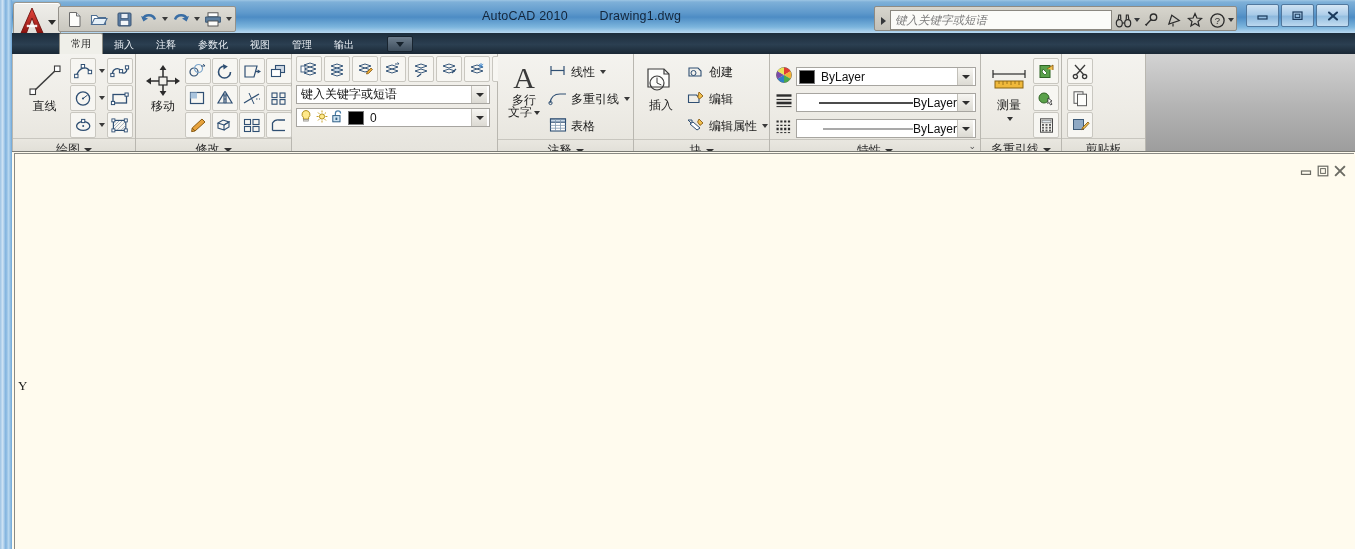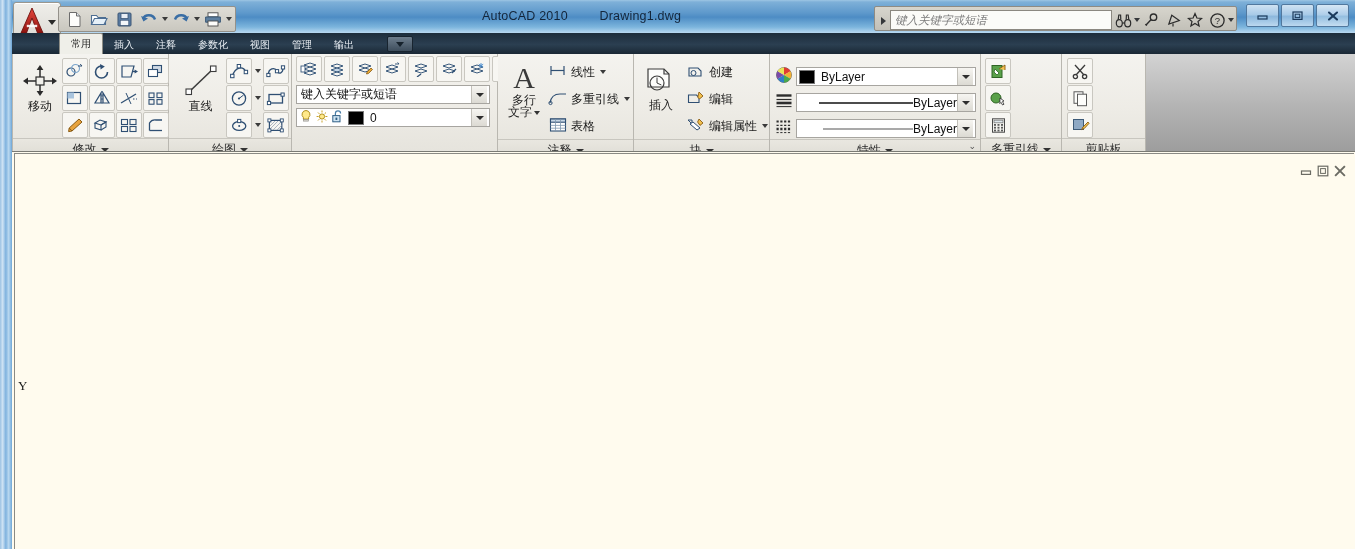--- a/index.html
+++ b/index.html
@@ -309,20 +309,110 @@
     <div class="tab">管理</div>
     <div class="tab">输出</div>
     <div class="tab-more">
         <i></i>
       </div>
   </div>
 
   <div class="ribbon-bg-right"></div>
 
   <div class="panels">
+
+    <div class="panel" style="width:122px">
+      <div class="panel-body">
+        <div class="bigbtn" style="margin:2px 2px 0 6px">
+          <span class="glyph">
+            <svg width="36" height="34" viewBox="0 0 36 34">
+              <path d="M6 28 L30 5" stroke="#3c3c3c" stroke-width="1.6" fill="none"></path>
+              <rect x="3" y="25" width="5.5" height="5.5" fill="#fff" stroke="#3c3c3c" stroke-width="1.1"></rect>
+              <rect x="27.5" y="2" width="5.5" height="5.5" fill="#fff" stroke="#3c3c3c" stroke-width="1.1"></rect>
+            </svg>
+          </span>
+          <span class="lbl">直线</span>
+        </div>
+
+        <div class="grid3" style="margin-top:1px">
+          <div class="grow">
+            <div class="sbtn bordered">
+              <svg width="19" height="17" viewBox="0 0 19 17">
+                <path d="M2.5 13 C5 4, 13 2.5, 16 9" fill="none" stroke="#2f4f73" stroke-width="1.3"></path>
+                <rect x="0.6" y="11.3" width="3.4" height="3.4" fill="#fff" stroke="#2f4f73" stroke-width="1"></rect>
+                <rect x="14.2" y="7.3" width="3.4" height="3.4" fill="#fff" stroke="#2f4f73" stroke-width="1"></rect>
+                <rect x="7.2" y="1.5" width="3.4" height="3.4" fill="#fff" stroke="#2f4f73" stroke-width="1"></rect>
+              </svg>
+            </div>
+            <div class="arrow-s">
+                <i></i>
+              </div>
+            <div class="sbtn bordered">
+              <svg width="20" height="17" viewBox="0 0 20 17">
+                <path d="M2.5 12 C2 5, 9 4, 11 8 C13 12, 17 10, 17 5" fill="none" stroke="#2f4f73" stroke-width="1.3"></path>
+                <rect x="0.8" y="10.4" width="3.2" height="3.2" fill="#fff" stroke="#2f4f73" stroke-width="1"></rect>
+                <rect x="9.4" y="6.6" width="3.2" height="3.2" fill="#fff" stroke="#2f4f73" stroke-width="1"></rect>
+                <rect x="15.4" y="2.8" width="3.2" height="3.2" fill="#fff" stroke="#2f4f73" stroke-width="1"></rect>
+              </svg>
+            </div>
+          </div>
+          <div class="grow">
+            <div class="sbtn bordered">
+              <svg width="19" height="17" viewBox="0 0 19 17">
+                <circle cx="9" cy="8.5" r="6.6" fill="none" stroke="#2f4f73" stroke-width="1.3"></circle>
+                <path d="M9 8.5 L13.6 5" stroke="#2f4f73" stroke-width="1"></path>
+                <circle cx="9" cy="8.5" r="1.1" fill="#2f4f73"></circle>
+              </svg>
+            </div>
+            <div class="arrow-s">
+                <i></i>
+              </div>
+            <div class="sbtn bordered">
+              <svg width="20" height="17" viewBox="0 0 20 17">
+                <rect x="3" y="4.5" width="13.5" height="8.5" fill="none" stroke="#2f4f73" stroke-width="1.3"></rect>
+                <rect x="1.4" y="11.4" width="3.2" height="3.2" fill="#fff" stroke="#2f4f73" stroke-width="1"></rect>
+                <rect x="15" y="3" width="3.2" height="3.2" fill="#fff" stroke="#2f4f73" stroke-width="1"></rect>
+              </svg>
+            </div>
+          </div>
+          <div class="grow">
+            <div class="sbtn bordered">
+              <svg width="19" height="17" viewBox="0 0 19 17">
+                <ellipse cx="9.2" cy="9" rx="6.6" ry="4.4" fill="none" stroke="#2f4f73" stroke-width="1.3"></ellipse>
+                <rect x="7.6" y="2.4" width="3.2" height="3.2" fill="#fff" stroke="#2f4f73" stroke-width="1"></rect>
+                <circle cx="9.2" cy="9" r="1" fill="#2f4f73"></circle>
+              </svg>
+            </div>
+            <div class="arrow-s">
+                <i></i>
+              </div>
+            <div class="sbtn bordered">
+              <svg width="20" height="17" viewBox="0 0 20 17">
+                <rect x="3.4" y="3.4" width="12.4" height="10" fill="none" stroke="#2f4f73" stroke-width="1.2"></rect>
+                <g stroke="#9aa7b4" stroke-width=".8">
+                  <path d="M4 9 L9 4"></path>
+                    <path d="M4 12 L12 4"></path>
+                    <path d="M7 13 L15 5"></path>
+                    <path d="M11 13 L15.5 8.5"></path>
+                </g>
+                <g fill="#fff" stroke="#2f4f73" stroke-width=".9">
+                  <rect x="1.9" y="1.9" width="3" height="3"></rect>
+                    <rect x="14.3" y="1.9" width="3" height="3"></rect>
+                  <rect x="1.9" y="11.9" width="3" height="3"></rect>
+                    <rect x="14.3" y="11.9" width="3" height="3"></rect>
+                </g>
+              </svg>
+            </div>
+          </div>
+        </div>
+      </div>
+      <div class="panel-title">
+        <span>绘图</span><span class="dd"></span>
+      </div>
+    </div>
 
     <div class="panel" style="width:155px">
       <div class="panel-body">
         <div class="bigbtn" style="margin:2px 2px 0 5px">
           <span class="glyph">
             <svg width="38" height="34" viewBox="0 0 38 34">
               <rect x="15" y="13" width="8" height="8" fill="none" stroke="#2b2b2b" stroke-width="1.2"></rect>
               <g fill="#2b2b2b">
                 <path d="M19 1 L22.4 6 H15.6 Z"></path>
                   <path d="M19 32 L22.4 27 H15.6 Z"></path>
@@ -443,110 +533,20 @@
                 <i></i>
               </div>
           </div>
         </div>
       </div>
       <div class="panel-title">
         <span>修改</span><span class="dd"></span>
       </div>
     </div>
 
-    <div class="panel" style="width:122px">
-      <div class="panel-body">
-        <div class="bigbtn" style="margin:2px 2px 0 6px">
-          <span class="glyph">
-            <svg width="36" height="34" viewBox="0 0 36 34">
-              <path d="M6 28 L30 5" stroke="#3c3c3c" stroke-width="1.6" fill="none"></path>
-              <rect x="3" y="25" width="5.5" height="5.5" fill="#fff" stroke="#3c3c3c" stroke-width="1.1"></rect>
-              <rect x="27.5" y="2" width="5.5" height="5.5" fill="#fff" stroke="#3c3c3c" stroke-width="1.1"></rect>
-            </svg>
-          </span>
-          <span class="lbl">直线</span>
-        </div>
-
-        <div class="grid3" style="margin-top:1px">
-          <div class="grow">
-            <div class="sbtn bordered">
-              <svg width="19" height="17" viewBox="0 0 19 17">
-                <path d="M2.5 13 C5 4, 13 2.5, 16 9" fill="none" stroke="#2f4f73" stroke-width="1.3"></path>
-                <rect x="0.6" y="11.3" width="3.4" height="3.4" fill="#fff" stroke="#2f4f73" stroke-width="1"></rect>
-                <rect x="14.2" y="7.3" width="3.4" height="3.4" fill="#fff" stroke="#2f4f73" stroke-width="1"></rect>
-                <rect x="7.2" y="1.5" width="3.4" height="3.4" fill="#fff" stroke="#2f4f73" stroke-width="1"></rect>
-              </svg>
-            </div>
-            <div class="arrow-s">
-                <i></i>
-              </div>
-            <div class="sbtn bordered">
-              <svg width="20" height="17" viewBox="0 0 20 17">
-                <path d="M2.5 12 C2 5, 9 4, 11 8 C13 12, 17 10, 17 5" fill="none" stroke="#2f4f73" stroke-width="1.3"></path>
-                <rect x="0.8" y="10.4" width="3.2" height="3.2" fill="#fff" stroke="#2f4f73" stroke-width="1"></rect>
-                <rect x="9.4" y="6.6" width="3.2" height="3.2" fill="#fff" stroke="#2f4f73" stroke-width="1"></rect>
-                <rect x="15.4" y="2.8" width="3.2" height="3.2" fill="#fff" stroke="#2f4f73" stroke-width="1"></rect>
-              </svg>
-            </div>
-          </div>
-          <div class="grow">
-            <div class="sbtn bordered">
-              <svg width="19" height="17" viewBox="0 0 19 17">
-                <circle cx="9" cy="8.5" r="6.6" fill="none" stroke="#2f4f73" stroke-width="1.3"></circle>
-                <path d="M9 8.5 L13.6 5" stroke="#2f4f73" stroke-width="1"></path>
-                <circle cx="9" cy="8.5" r="1.1" fill="#2f4f73"></circle>
-              </svg>
-            </div>
-            <div class="arrow-s">
-                <i></i>
-              </div>
-            <div class="sbtn bordered">
-              <svg width="20" height="17" viewBox="0 0 20 17">
-                <rect x="3" y="4.5" width="13.5" height="8.5" fill="none" stroke="#2f4f73" stroke-width="1.3"></rect>
-                <rect x="1.4" y="11.4" width="3.2" height="3.2" fill="#fff" stroke="#2f4f73" stroke-width="1"></rect>
-                <rect x="15" y="3" width="3.2" height="3.2" fill="#fff" stroke="#2f4f73" stroke-width="1"></rect>
-              </svg>
-            </div>
-          </div>
-          <div class="grow">
-            <div class="sbtn bordered">
-              <svg width="19" height="17" viewBox="0 0 19 17">
-                <ellipse cx="9.2" cy="9" rx="6.6" ry="4.4" fill="none" stroke="#2f4f73" stroke-width="1.3"></ellipse>
-                <rect x="7.6" y="2.4" width="3.2" height="3.2" fill="#fff" stroke="#2f4f73" stroke-width="1"></rect>
-                <circle cx="9.2" cy="9" r="1" fill="#2f4f73"></circle>
-              </svg>
-            </div>
-            <div class="arrow-s">
-                <i></i>
-              </div>
-            <div class="sbtn bordered">
-              <svg width="20" height="17" viewBox="0 0 20 17">
-                <rect x="3.4" y="3.4" width="12.4" height="10" fill="none" stroke="#2f4f73" stroke-width="1.2"></rect>
-                <g stroke="#9aa7b4" stroke-width=".8">
-                  <path d="M4 9 L9 4"></path>
-                    <path d="M4 12 L12 4"></path>
-                    <path d="M7 13 L15 5"></path>
-                    <path d="M11 13 L15.5 8.5"></path>
-                </g>
-                <g fill="#fff" stroke="#2f4f73" stroke-width=".9">
-                  <rect x="1.9" y="1.9" width="3" height="3"></rect>
-                    <rect x="14.3" y="1.9" width="3" height="3"></rect>
-                  <rect x="1.9" y="11.9" width="3" height="3"></rect>
-                    <rect x="14.3" y="11.9" width="3" height="3"></rect>
-                </g>
-              </svg>
-            </div>
-          </div>
-        </div>
-      </div>
-      <div class="panel-title">
-        <span>绘图</span><span class="dd"></span>
-      </div>
-    </div>
-
     <div class="panel" style="width:205px">
       <div class="panel-body" style="flex-direction:column;padding:2px 3px 0 4px">
         <div class="grow" style="gap:2px;margin-bottom:3px">
           <div class="sbtn bordered">
             <svg width="18" height="16" viewBox="0 0 18 16">
               <g fill="none" stroke="#3a5a7d" stroke-width="1">
                   <path d="M4 4 L10 2 L16 4 L10 6 Z"></path>
                   <path d="M4 8 L10 6 L16 8 L10 10 Z"></path>
                   <path d="M4 12 L10 10 L16 12 L10 14 Z"></path>
                 </g>
@@ -857,20 +857,43 @@
         </div>
       </div>
       <div class="panel-title">
         <span>特性</span><span class="dd"></span>
         <span class="diag">⌄</span>
       </div>
     </div>
 
     <div class="panel" style="width:80px">
       <div class="panel-body" style="padding-left:4px">
+        <div class="bigbtn" style="width:46px;margin-top:1px">
+          <span class="glyph">
+            <svg width="40" height="32" viewBox="0 0 40 32">
+              <g stroke="#2b2b2b" stroke-width="1.2" fill="none">
+                <path d="M4 6 V14"></path>
+                  <path d="M36 6 V14"></path>
+                  <path d="M4 10 H36"></path>
+              </g>
+              <rect x="6" y="17" width="28" height="7" fill="#f0b93b" stroke="#8a6412" stroke-width="1"></rect>
+              <g stroke="#8a6412" stroke-width=".8">
+                <path d="M10 17 v3"></path>
+                  <path d="M14 17 v4"></path>
+                  <path d="M18 17 v3"></path>
+                  <path d="M22 17 v4"></path>
+                  <path d="M26 17 v3"></path>
+                  <path d="M30 17 v4"></path>
+              </g>
+            </svg>
+          </span>
+          <span class="lbl">
+            <span>测量</span><br><span class="dd"></span>
+          </span>
+        </div>
         <div class="grid3" style="margin-top:1px">
           <div class="sbtn bordered">
             <svg width="19" height="17" viewBox="0 0 19 17">
               <rect x="3" y="2.5" width="10" height="12" fill="#5aa14a" stroke="#2f6424" stroke-width="1"></rect>
               <path d="M10 6 L16 2 L16 7" fill="#f2c14e" stroke="#8a5b12" stroke-width=".9"></path>
               <path d="M6 6 L10 10 L8 12 L5 9 Z" fill="#fff" stroke="#2f6424" stroke-width=".8"></path>
             </svg>
           </div>
           <div class="sbtn bordered">
             <svg width="19" height="17" viewBox="0 0 19 17">

